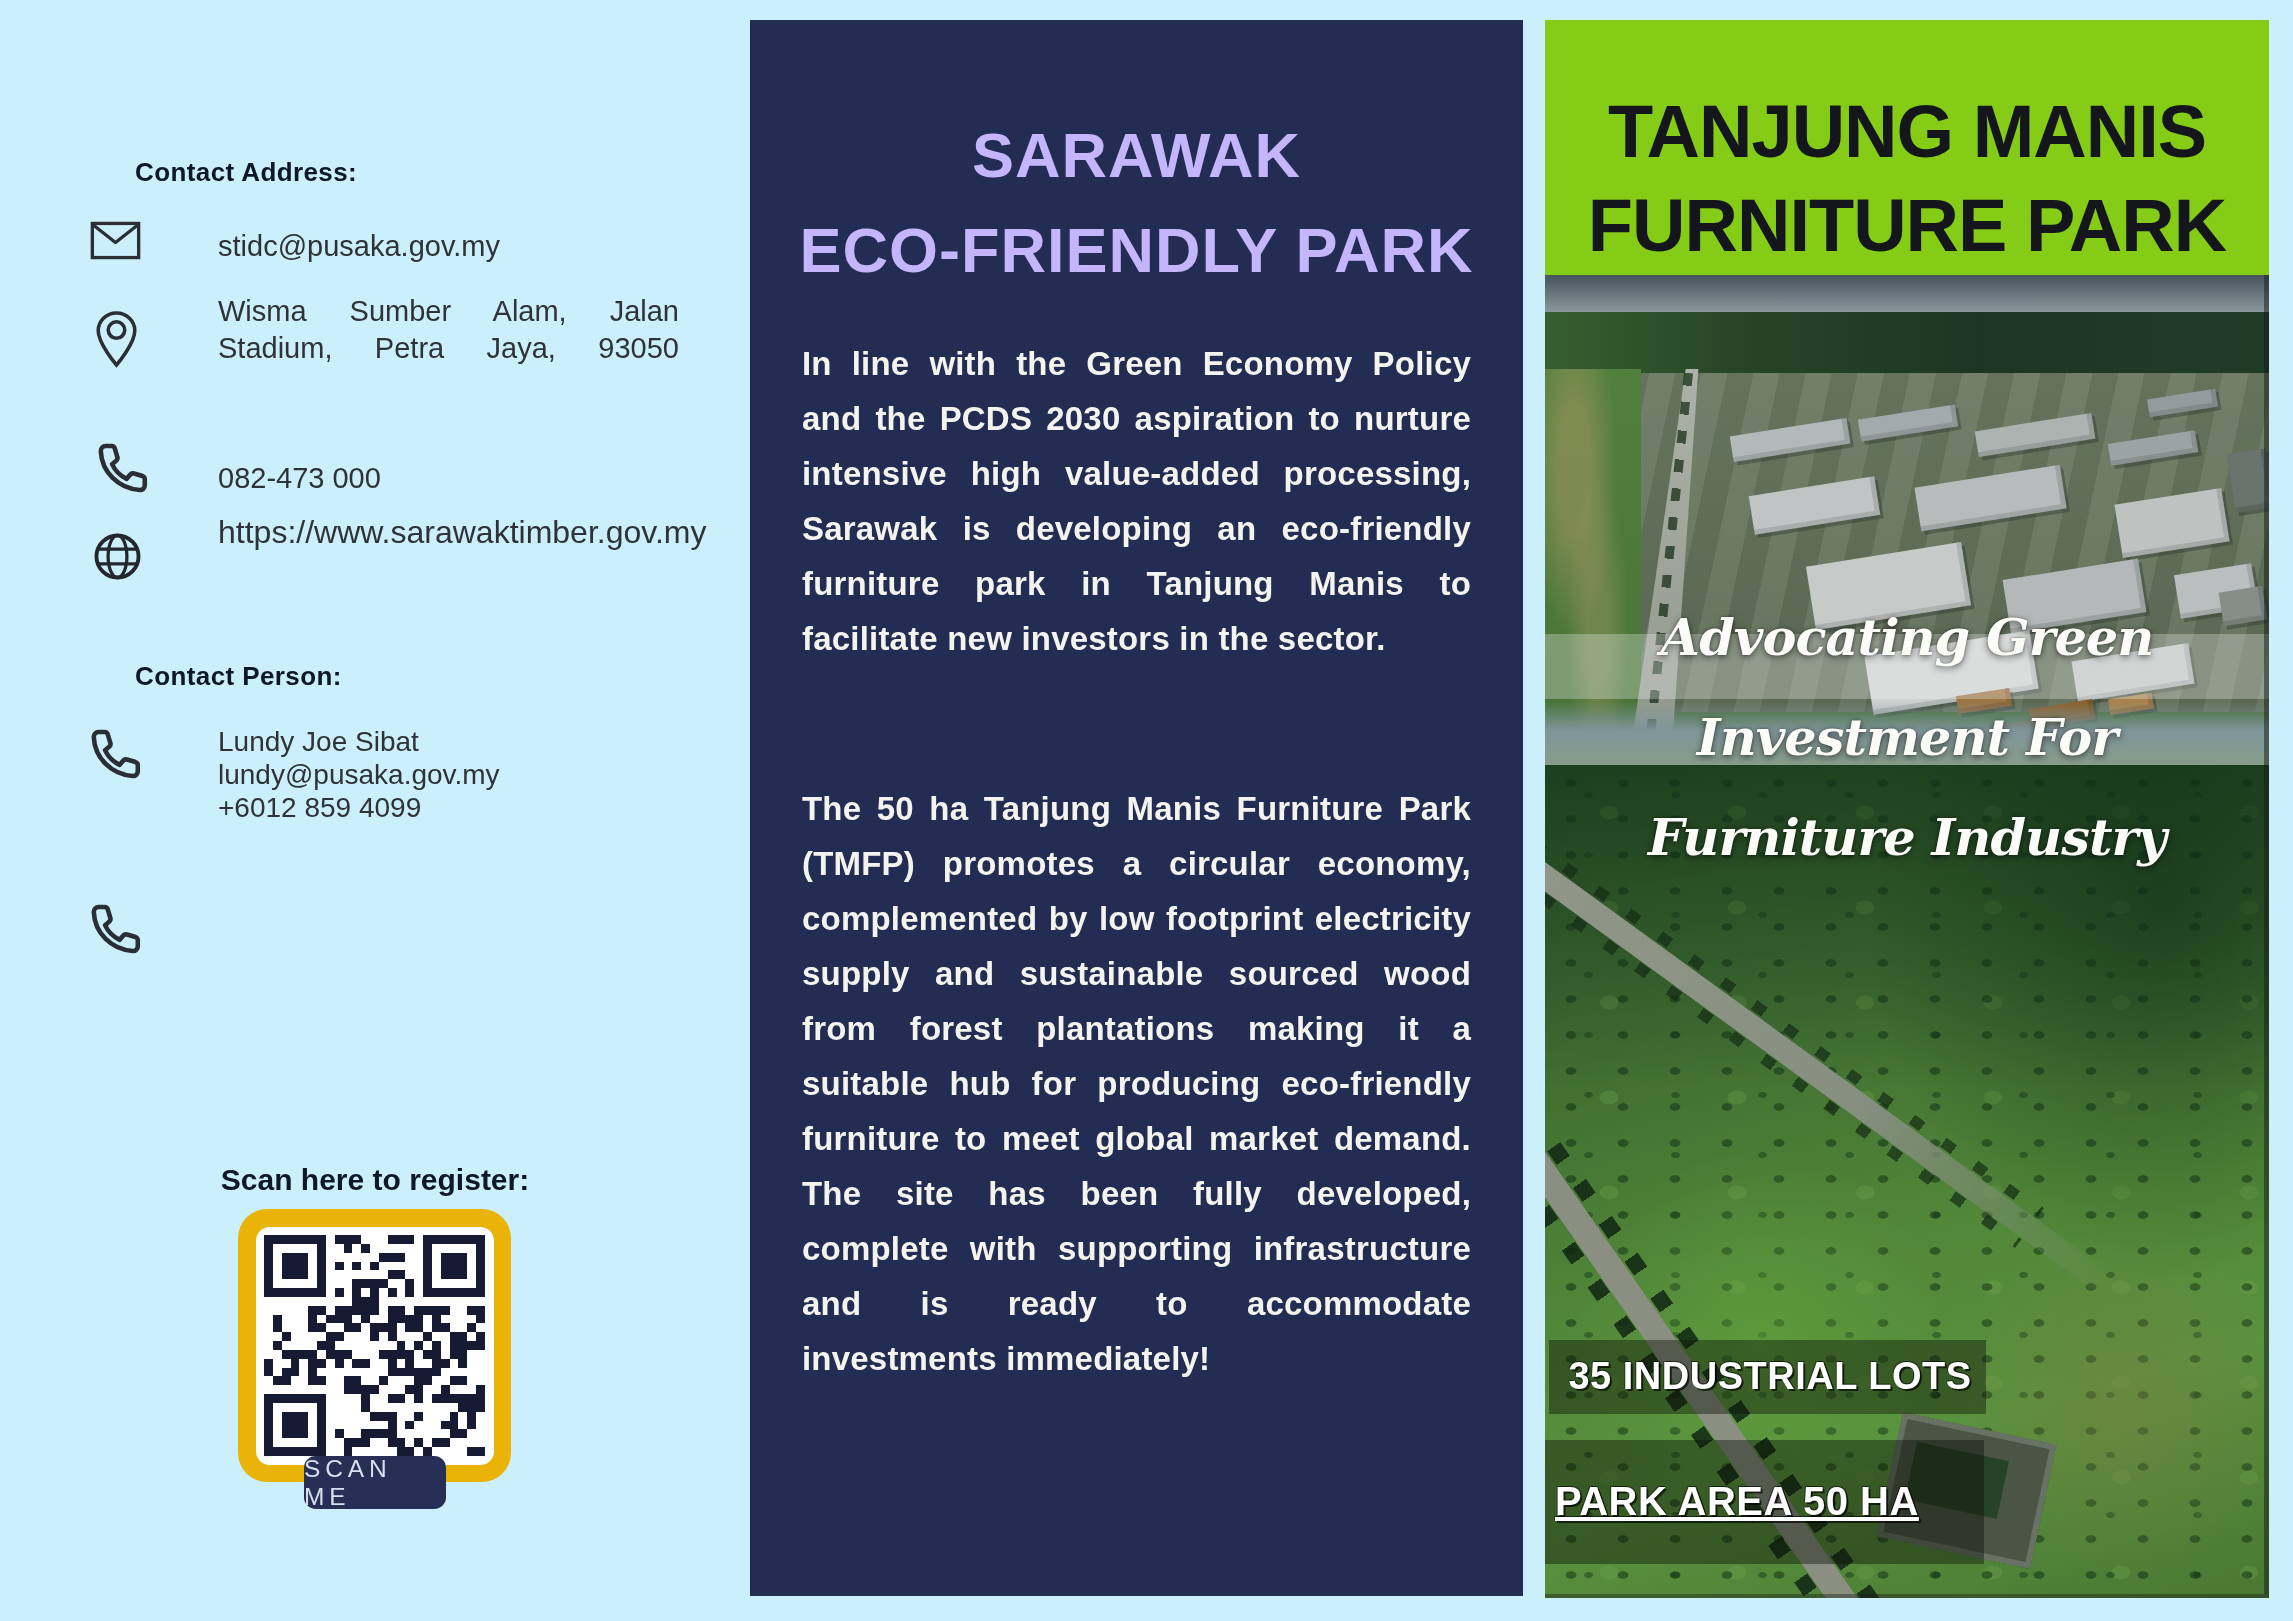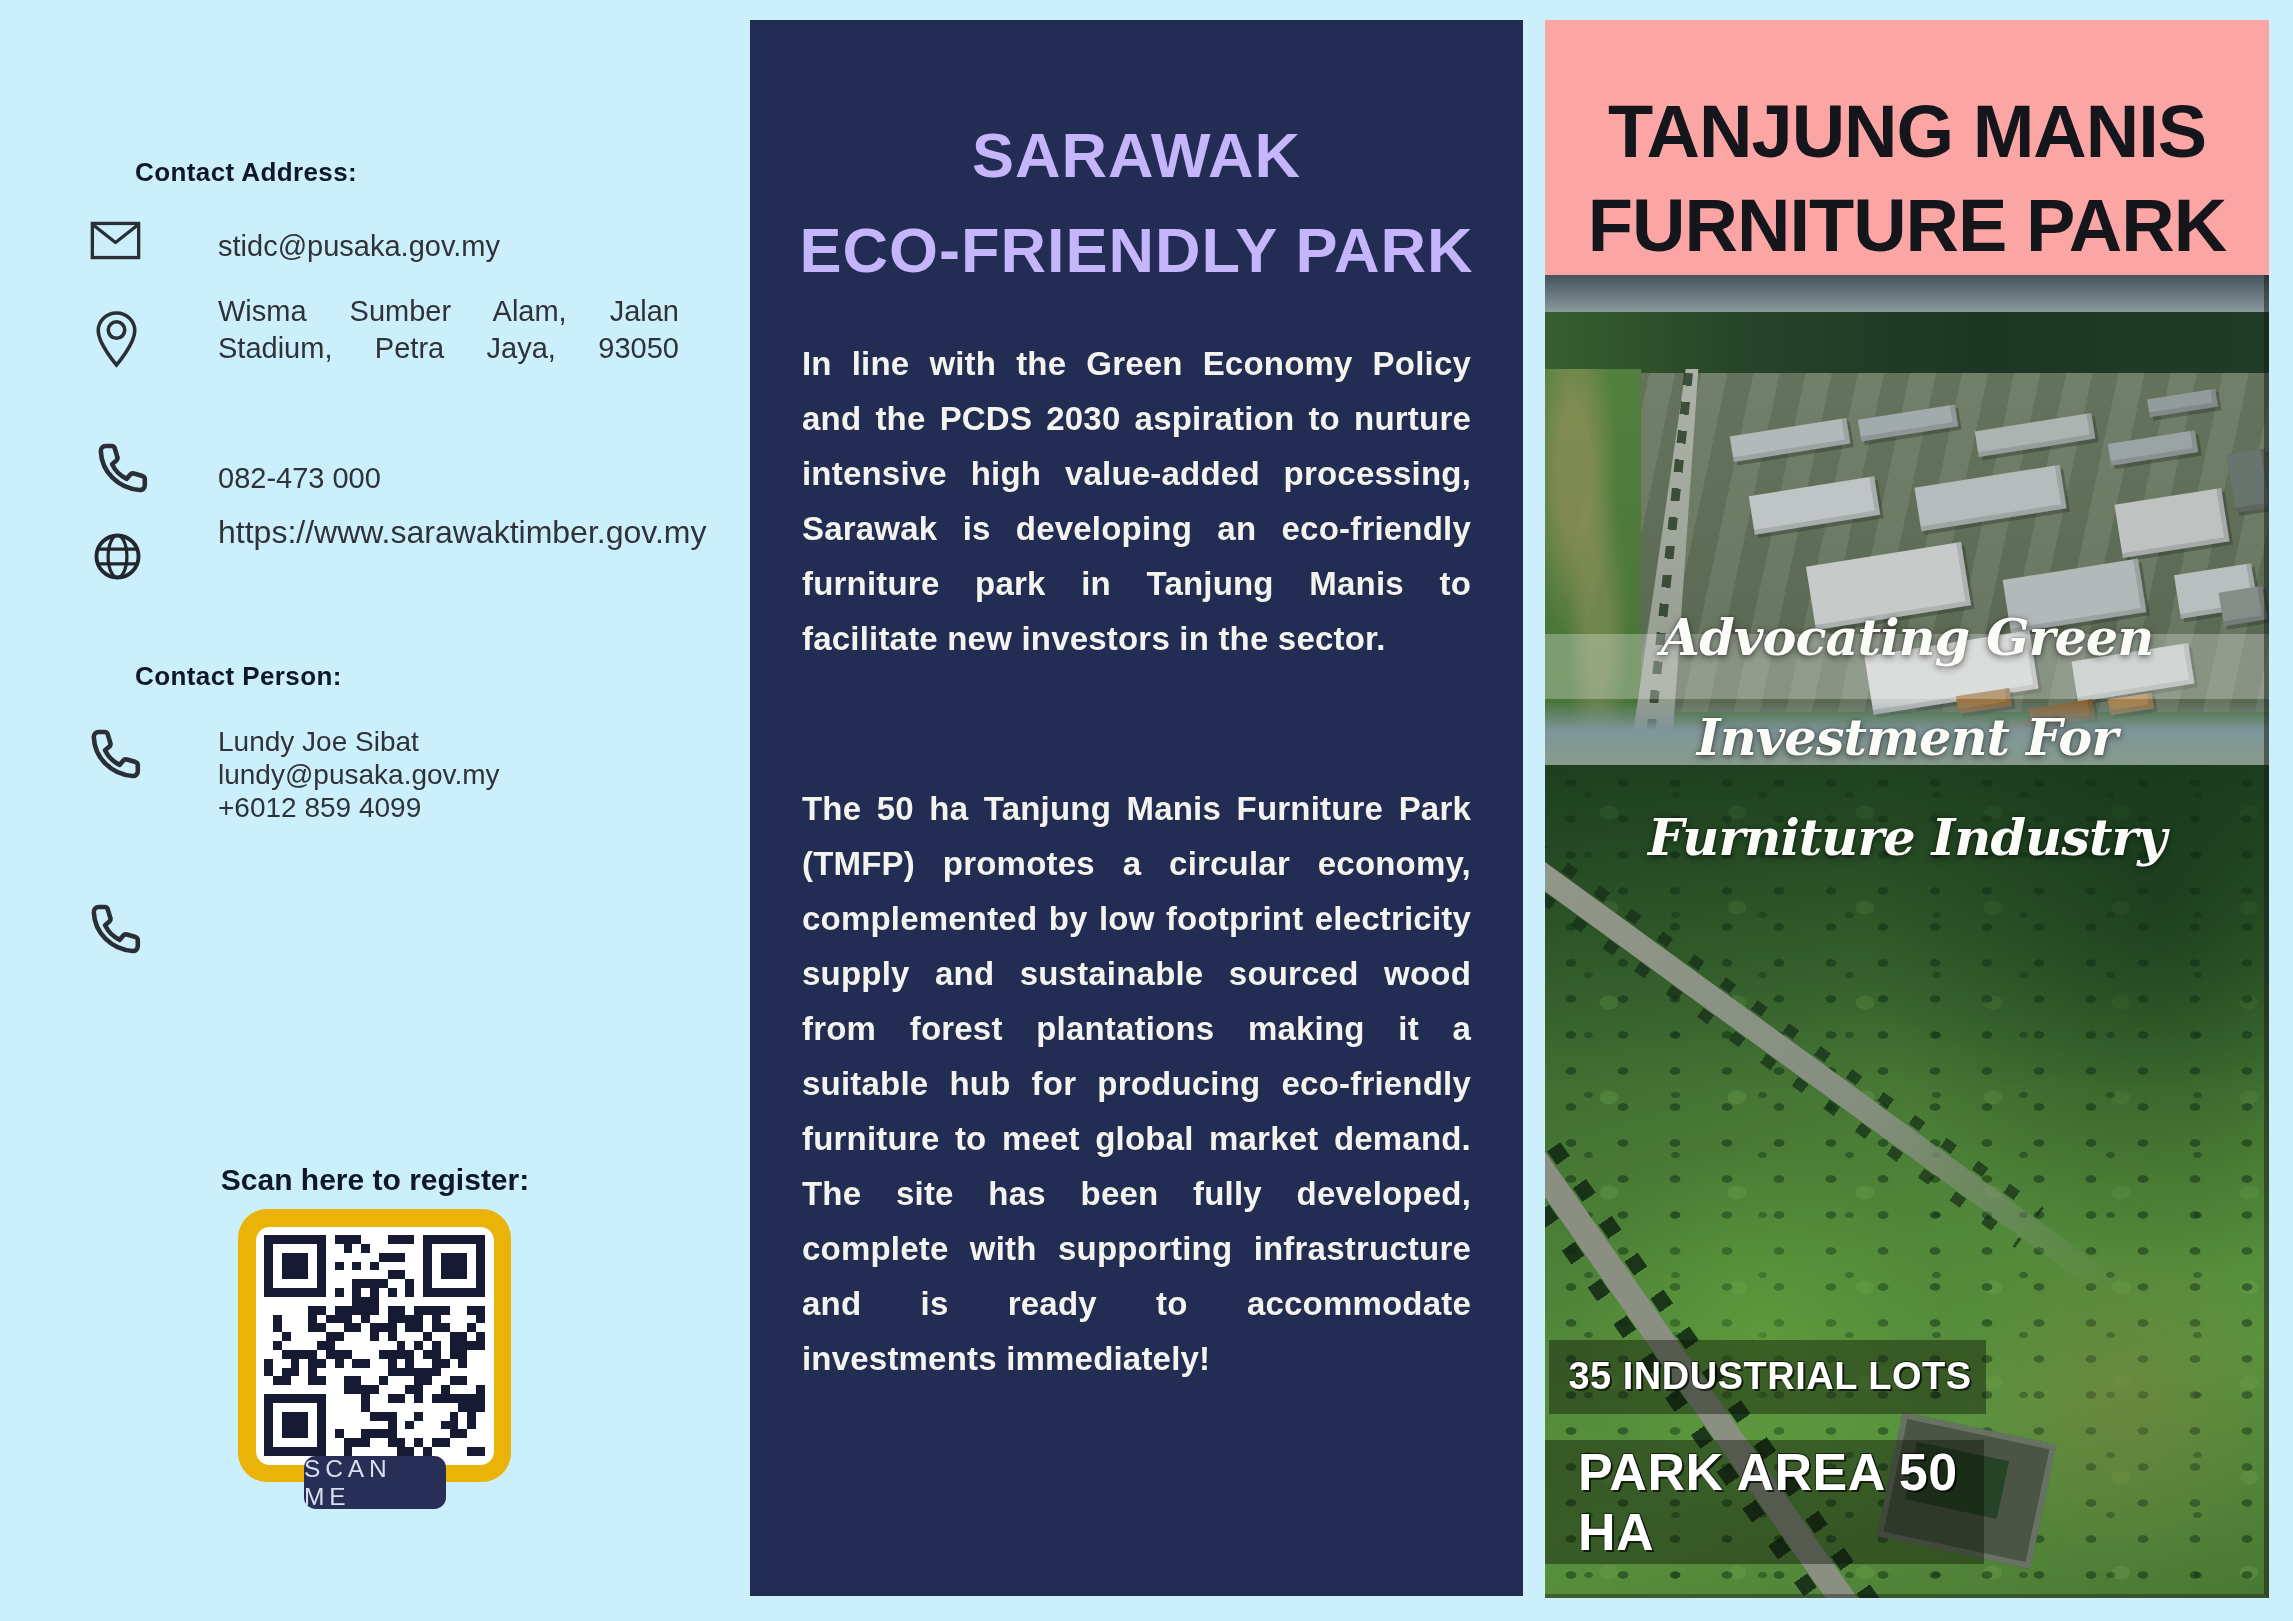--- a/index.html
+++ b/index.html
@@ -34,21 +34,21 @@
   
   .panel-mid{position:absolute;left:750px;top:19.6px;width:773px;height:1576px;background:#232c52;}
   .mid-title{position:absolute;top:88px;left:0;right:0;text-align:center;color:#c4b5fd;font-weight:700;
     font-size:63px;line-height:95px;letter-spacing:1px;}
   .mid-para{position:absolute;left:52px;width:669px;color:#f4f4ef;font-weight:700;font-size:33px;line-height:55px;
     text-align:justify;letter-spacing:0.2px;margin:0;}
   #para1{top:316px;}
   #para2{top:761px;}
 
   
-  .panel-right{position:absolute;left:1545px;top:19.6px;width:724px;height:1578px;background:#fca5a5;}
+  .panel-right{position:absolute;left:1545px;top:19.6px;width:724px;height:1578px;background:#84cc16;}
   .right-title{position:absolute;top:65px;left:0;right:0;text-align:center;color:#14161b;font-weight:700;
     font-size:74px;line-height:94px;letter-spacing:-1px;}
 
   .photo{position:absolute;left:0;top:255px;width:724px;height:1323px;overflow:hidden;background:#4e7d3a;}
   .layer{position:absolute;}
   .ph-sky{left:0;top:0;width:724px;height:41px;background:linear-gradient(180deg,#535e69,#8d9ca4 70%,#a9b6ba);}
   .ph-horizon{left:0;top:37px;width:724px;height:65px;
     background:linear-gradient(90deg,#3f6b35 0%,#2c4c2d 28%,#203c27 60%,#25422b 100%);}
   .ph-industrial{left:0;top:98px;width:724px;height:339px;
     background:repeating-linear-gradient(102deg,rgba(255,255,255,.07) 0 25.5px,rgba(0,0,0,.05) 25.5px 51px),
@@ -99,21 +99,21 @@
   .ph-edge{left:0;top:0;width:724px;height:1323px;z-index:9;pointer-events:none;
     border-right:5.9px solid rgba(25,28,25,.5);border-bottom:4.9px solid rgba(25,28,25,.4);box-sizing:border-box;}
   .ph-whiteband{left:0;top:359px;width:724px;height:65px;background:rgba(255,255,255,.28);z-index:6;}
   .tagline{position:absolute;left:0;top:312px;width:724px;text-align:center;z-index:7;
     font-family:"DejaVu Serif",serif;font-style:italic;font-weight:700;font-size:51px;line-height:100px;
     letter-spacing:-1px;color:#fbfbf7;text-shadow:0 2px 7.8px rgba(0,0,0,.55),0 0 2px rgba(0,0,0,.4);}
   .stat-band{position:absolute;z-index:8;background:rgba(12,16,8,.42);display:flex;align-items:center;
     color:#ffffff;font-weight:700;letter-spacing:0.5px;
     text-shadow:2px 2px 0 rgba(0,0,0,.65),-1px -1px 0 rgba(0,0,0,.4),1px -1px 0 rgba(0,0,0,.4);}
   #stat-band-1{left:3.9px;top:1065px;width:437px;height:74px;font-size:38px;padding-left:19.6px;box-sizing:border-box;}
-  #stat-band-2{left:0;top:1165px;width:439px;height:124px;font-size:52px;padding-left:33px;box-sizing:border-box;}
+  #stat-band-2{left:0;top:1165px;width:439px;height:124px;font-size:40px;padding-left:10px;box-sizing:border-box;text-decoration:underline;}
 </style>
 </head>
 <body>
 
 <div class="page">
 
   <section class="panel-left">
     <h2 class="lp-heading" id="h-contact-address">Contact Address:</h2>
 
     <span class="lp-icon" style="left:90px;top:220px;">

